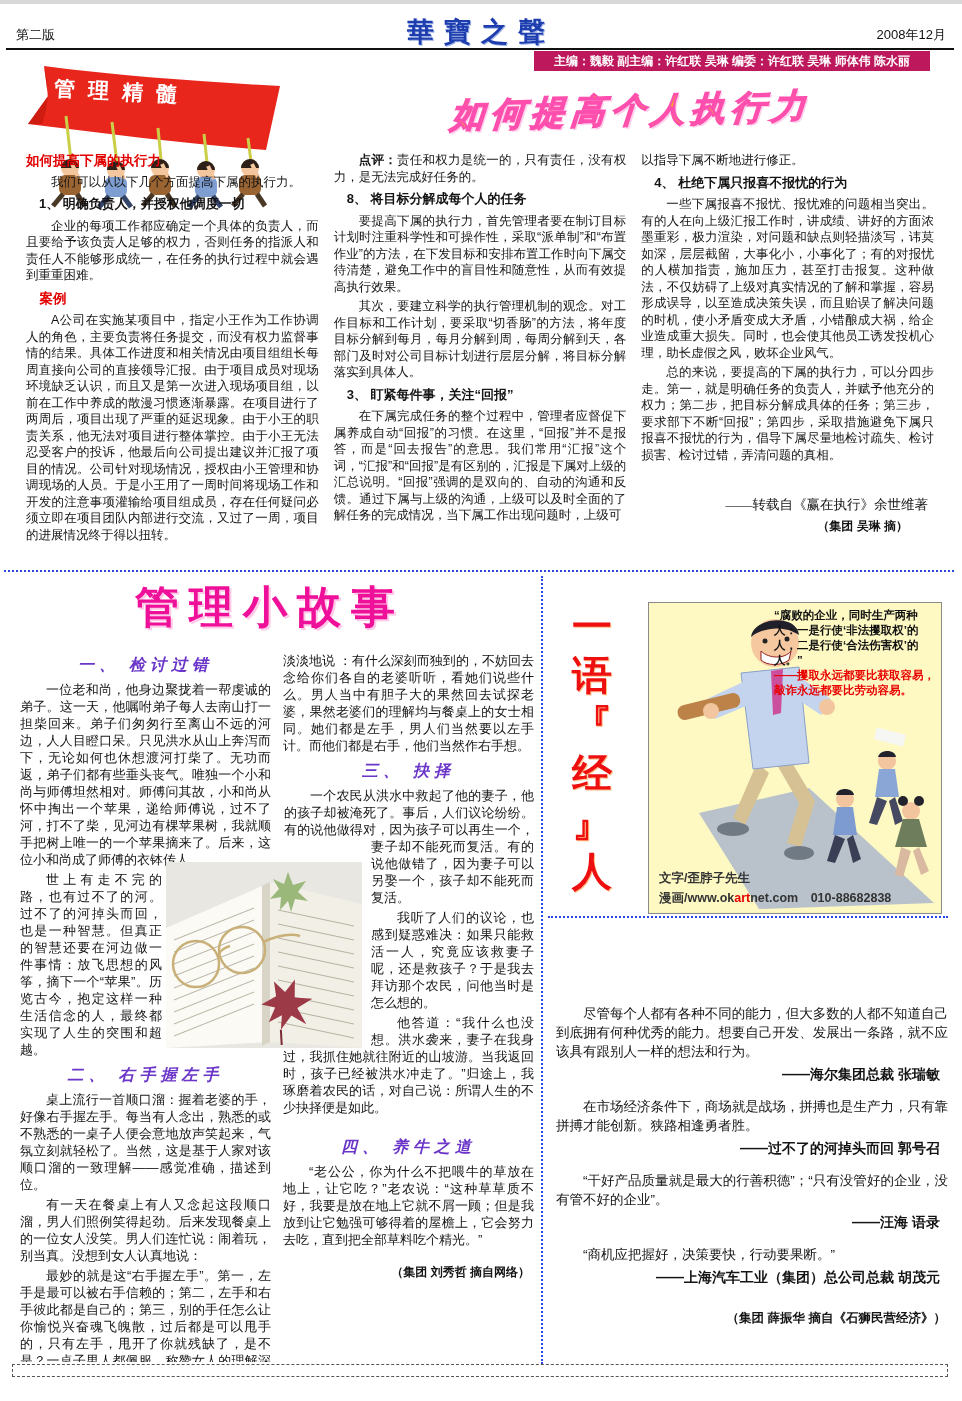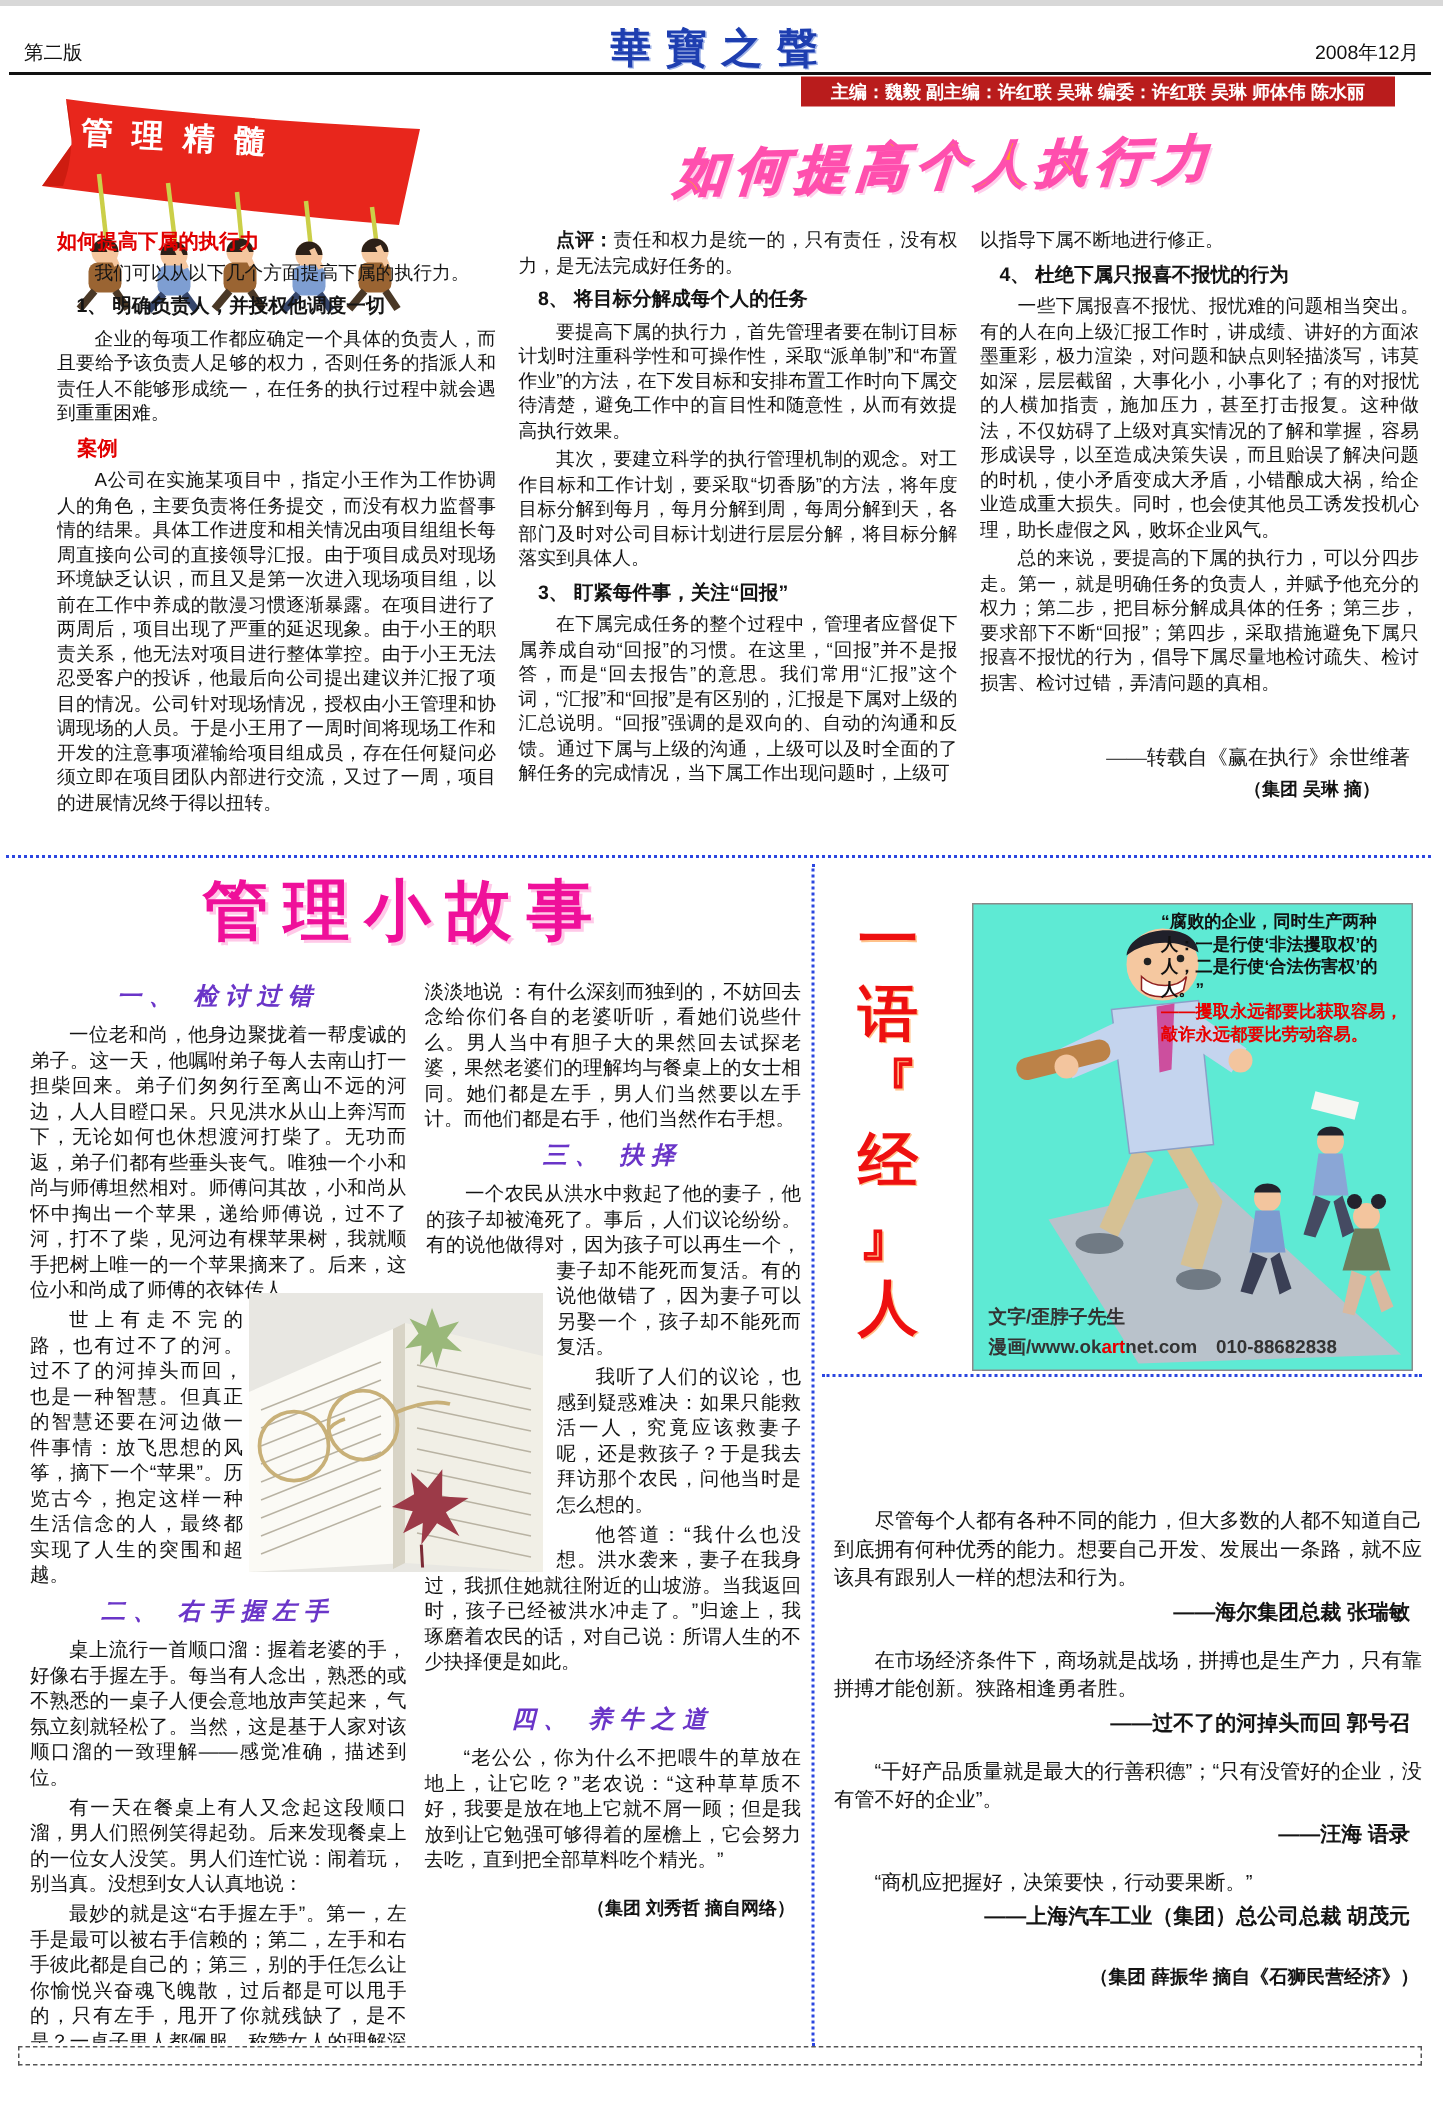--- a/index.html
+++ b/index.html
@@ -7,37 +7,37 @@
         font-family:"Liberation Sans","DejaVu Sans",sans-serif;color:#141414;overflow:hidden;}
   .abs{position:absolute;}
 
   
   .edition{left:16px;top:22px;font-size:13px;color:#111;}
   .masthead{left:0;right:0;top:10px;text-align:center;font-family:"Liberation Serif","DejaVu Serif",serif;
             font-weight:bold;font-size:27px;letter-spacing:10px;color:#1e3eb0;
             text-shadow:1px 1px 0 #9fb2e6;}
   .issue-date{right:16px;top:22px;font-size:13px;color:#111;}
   .head-rule{left:6px;top:44px;width:948px;border-top:2px solid #111;height:0;}
-  .credits-bar{left:534px;top:47px;width:396px;height:20px;line-height:20px;background:#b91c1c;
+  .credits-bar{left:534px;top:47px;width:396px;height:20px;line-height:20px;background:#be185d;
                color:#fff;font-size:12px;font-weight:bold;text-align:center;white-space:nowrap;}
 
   
   .banner{left:8px;top:54px;width:290px;height:152px;}
   .banner-title{position:absolute;left:46px;top:22px;width:220px;color:#fff;font-weight:bold;
                 font-size:21px;letter-spacing:13px;transform:rotate(3deg);white-space:nowrap;
                 font-family:"Liberation Serif",serif;}
 
   
   .lead-title{left:416px;top:84px;width:430px;text-align:center;font-size:34px;font-weight:bold;
               letter-spacing:6px;color:#ffa81e;-webkit-text-stroke:1.3px #ff4fae;
               text-shadow:2px 2px 0 rgba(255,205,235,.95);transform:skewX(-6deg) rotate(-1.5deg);
               font-family:"Liberation Serif",serif;font-style:italic;white-space:nowrap;}
 
   
-  .top-cols{left:38px;top:148px;width:908px;height:414px;display:flex;gap:15px;overflow:hidden;
+  .top-cols{left:26px;top:148px;width:908px;height:414px;display:flex;gap:15px;overflow:hidden;
             font-size:12.5px;line-height:16.5px;text-align:justify;}
   .top-col{flex:1;}
   .top-col p{margin:0 0 3px 0;text-indent:2em;}
   .sec-h{font-weight:bold;font-size:13px;margin:6px 0 5px 0;text-indent:1em;}
   .red-h{color:#e20000;font-weight:bold;font-size:13.5px;margin:1px 0 4px 0;}
   .red-h2{color:#e20000;font-weight:bold;font-size:13.5px;margin:7px 0 5px 0;text-indent:1em;}
   .lead-in{font-weight:bold;}
   .src-line{text-align:right;font-size:13.5px;margin:34px 6px 2px 0;font-family:"Liberation Serif",serif;}
   .contrib{text-align:right;font-weight:bold;font-size:12px;margin:4px 26px 0 0;}
 
@@ -63,21 +63,21 @@
   .sp2{float:left;clear:left;width:82px;height:190px;margin-right:6px;}
   .story-contrib{text-align:right;font-weight:bold;font-size:12px;margin:16px 4px 0 0;text-indent:0;}
 
   
   .book-photo{left:166px;top:858px;width:196px;height:186px;}
 
   
   .vtitle{left:564px;top:598px;width:56px;text-align:center;color:#ee1010;font-weight:bold;
           font-family:"Liberation Serif",serif;}
   .vtitle .ch{font-size:40px;line-height:49px;text-shadow:1px 1px 0 #ffc28a;}
-  .cartoon-box{left:648px;top:598px;width:292px;height:310px;border:1px solid #8a8a8a;background:#5eead4;}
+  .cartoon-box{left:648px;top:598px;width:292px;height:310px;border:1px solid #8a8a8a;background:#fef9c3;}
   .cartoon-text{position:absolute;right:5px;top:5px;width:162px;font-size:11.5px;line-height:15px;
                 font-weight:bold;text-align:left;}
   .cartoon-quote{color:#111;}
   .cartoon-red{color:#e80000;}
   .cartoon-credit{position:absolute;left:10px;font-size:12.5px;font-weight:bold;color:#333;white-space:nowrap;}
   .cc1{bottom:26px;}
   .cc2{bottom:6px;}
   .art-red{color:#e80000;}
 
   

